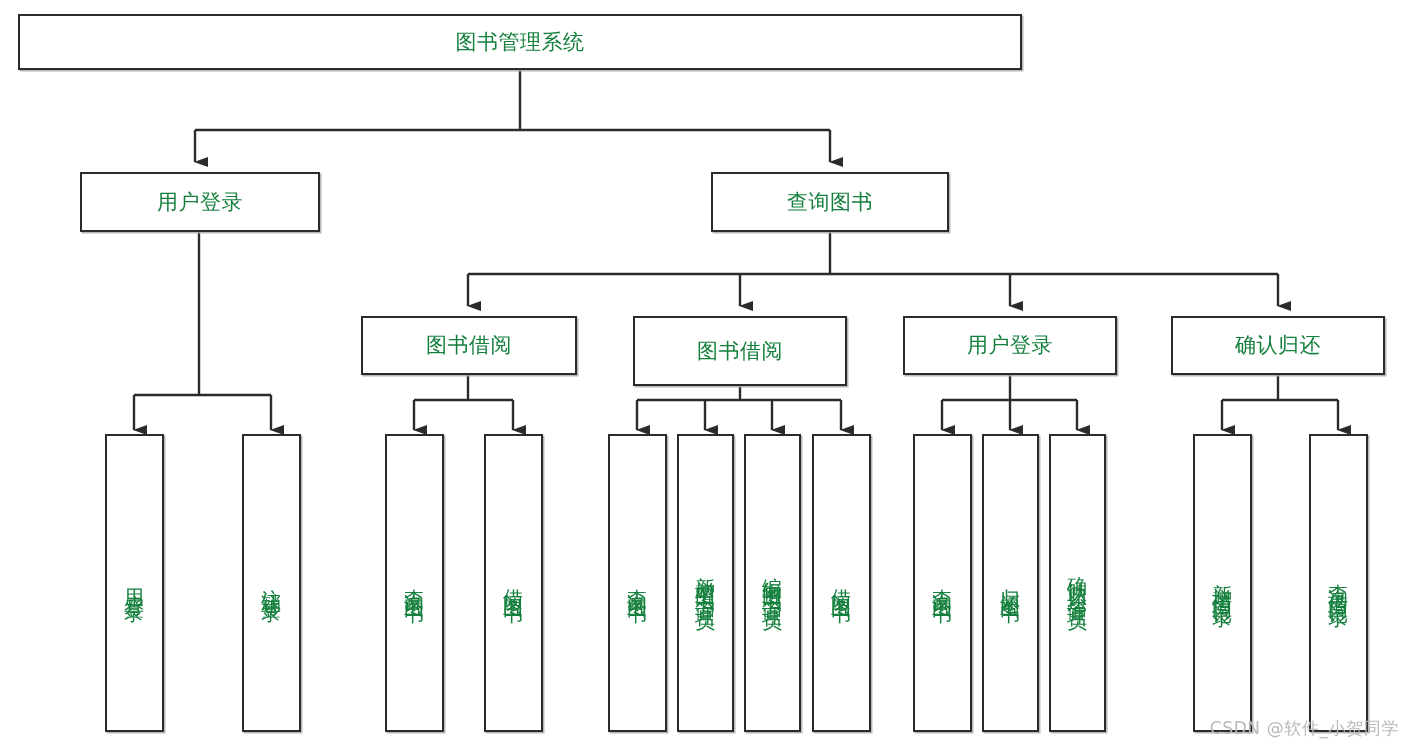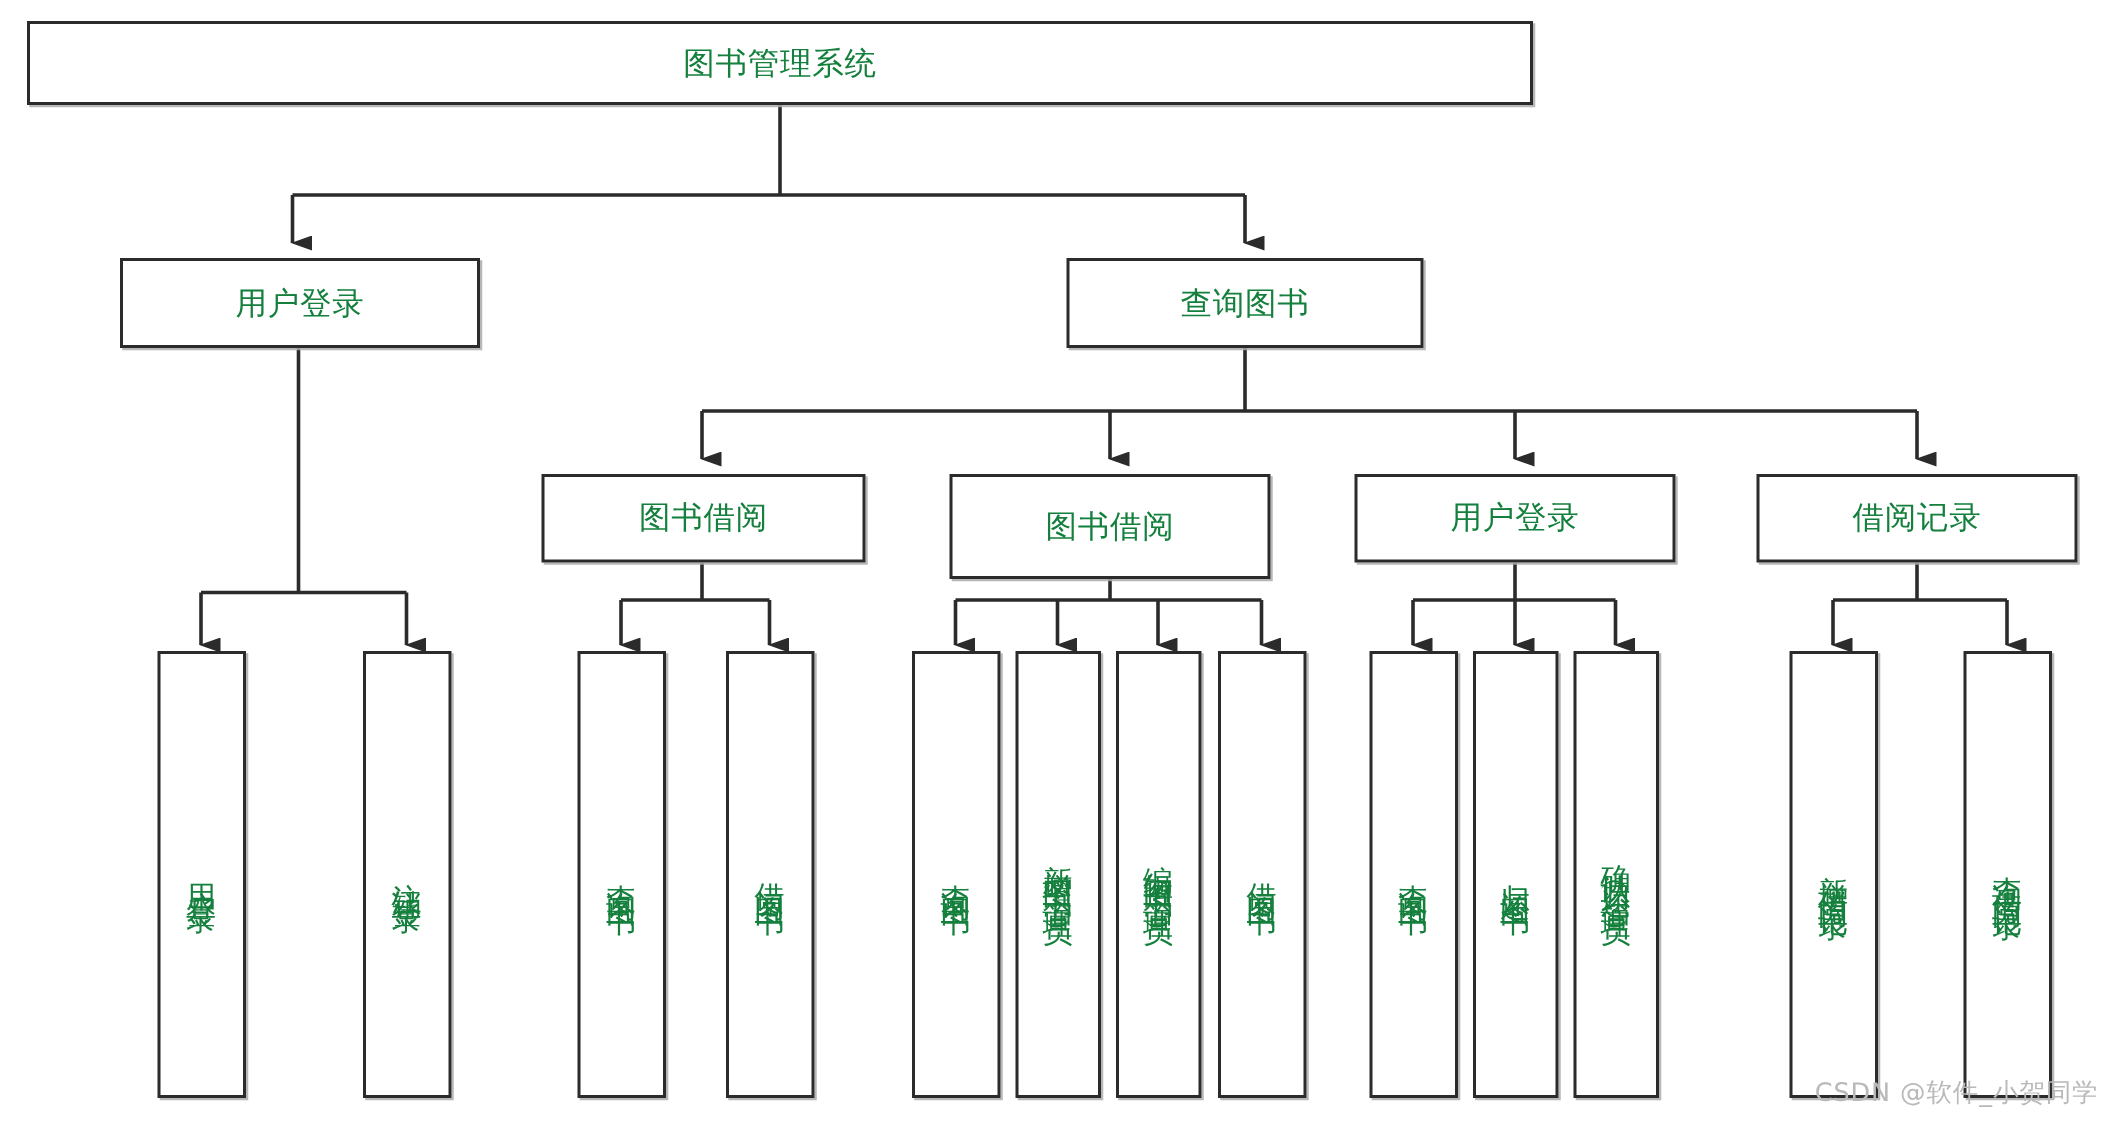--- a/index.html
+++ b/index.html
@@ -119,21 +119,21 @@
   <div class="node h" style="left:361px;top:316px;width:216px;height:59px;">
     <span class="lbl">图书借阅</span>
   </div>
   <div class="node h" style="left:633px;top:316px;width:214px;height:70px;">
     <span class="lbl">图书借阅</span>
   </div>
   <div class="node h" style="left:903px;top:316px;width:214px;height:59px;">
     <span class="lbl">用户登录</span>
   </div>
   <div class="node h" style="left:1171px;top:316px;width:214px;height:59px;">
-    <span class="lbl">借阅记录</span>
+    <span class="lbl">确认归还</span>
   </div>
 
   <div class="node v" style="left:105px;top:434px;width:59px;height:298px;">
     <span class="lbl">用户登录</span>
   </div>
   <div class="node v" style="left:242px;top:434px;width:59px;height:298px;">
     <span class="lbl">注销登录</span>
   </div>
 
   <div class="node v" style="left:385px;top:434px;width:59px;height:298px;">

